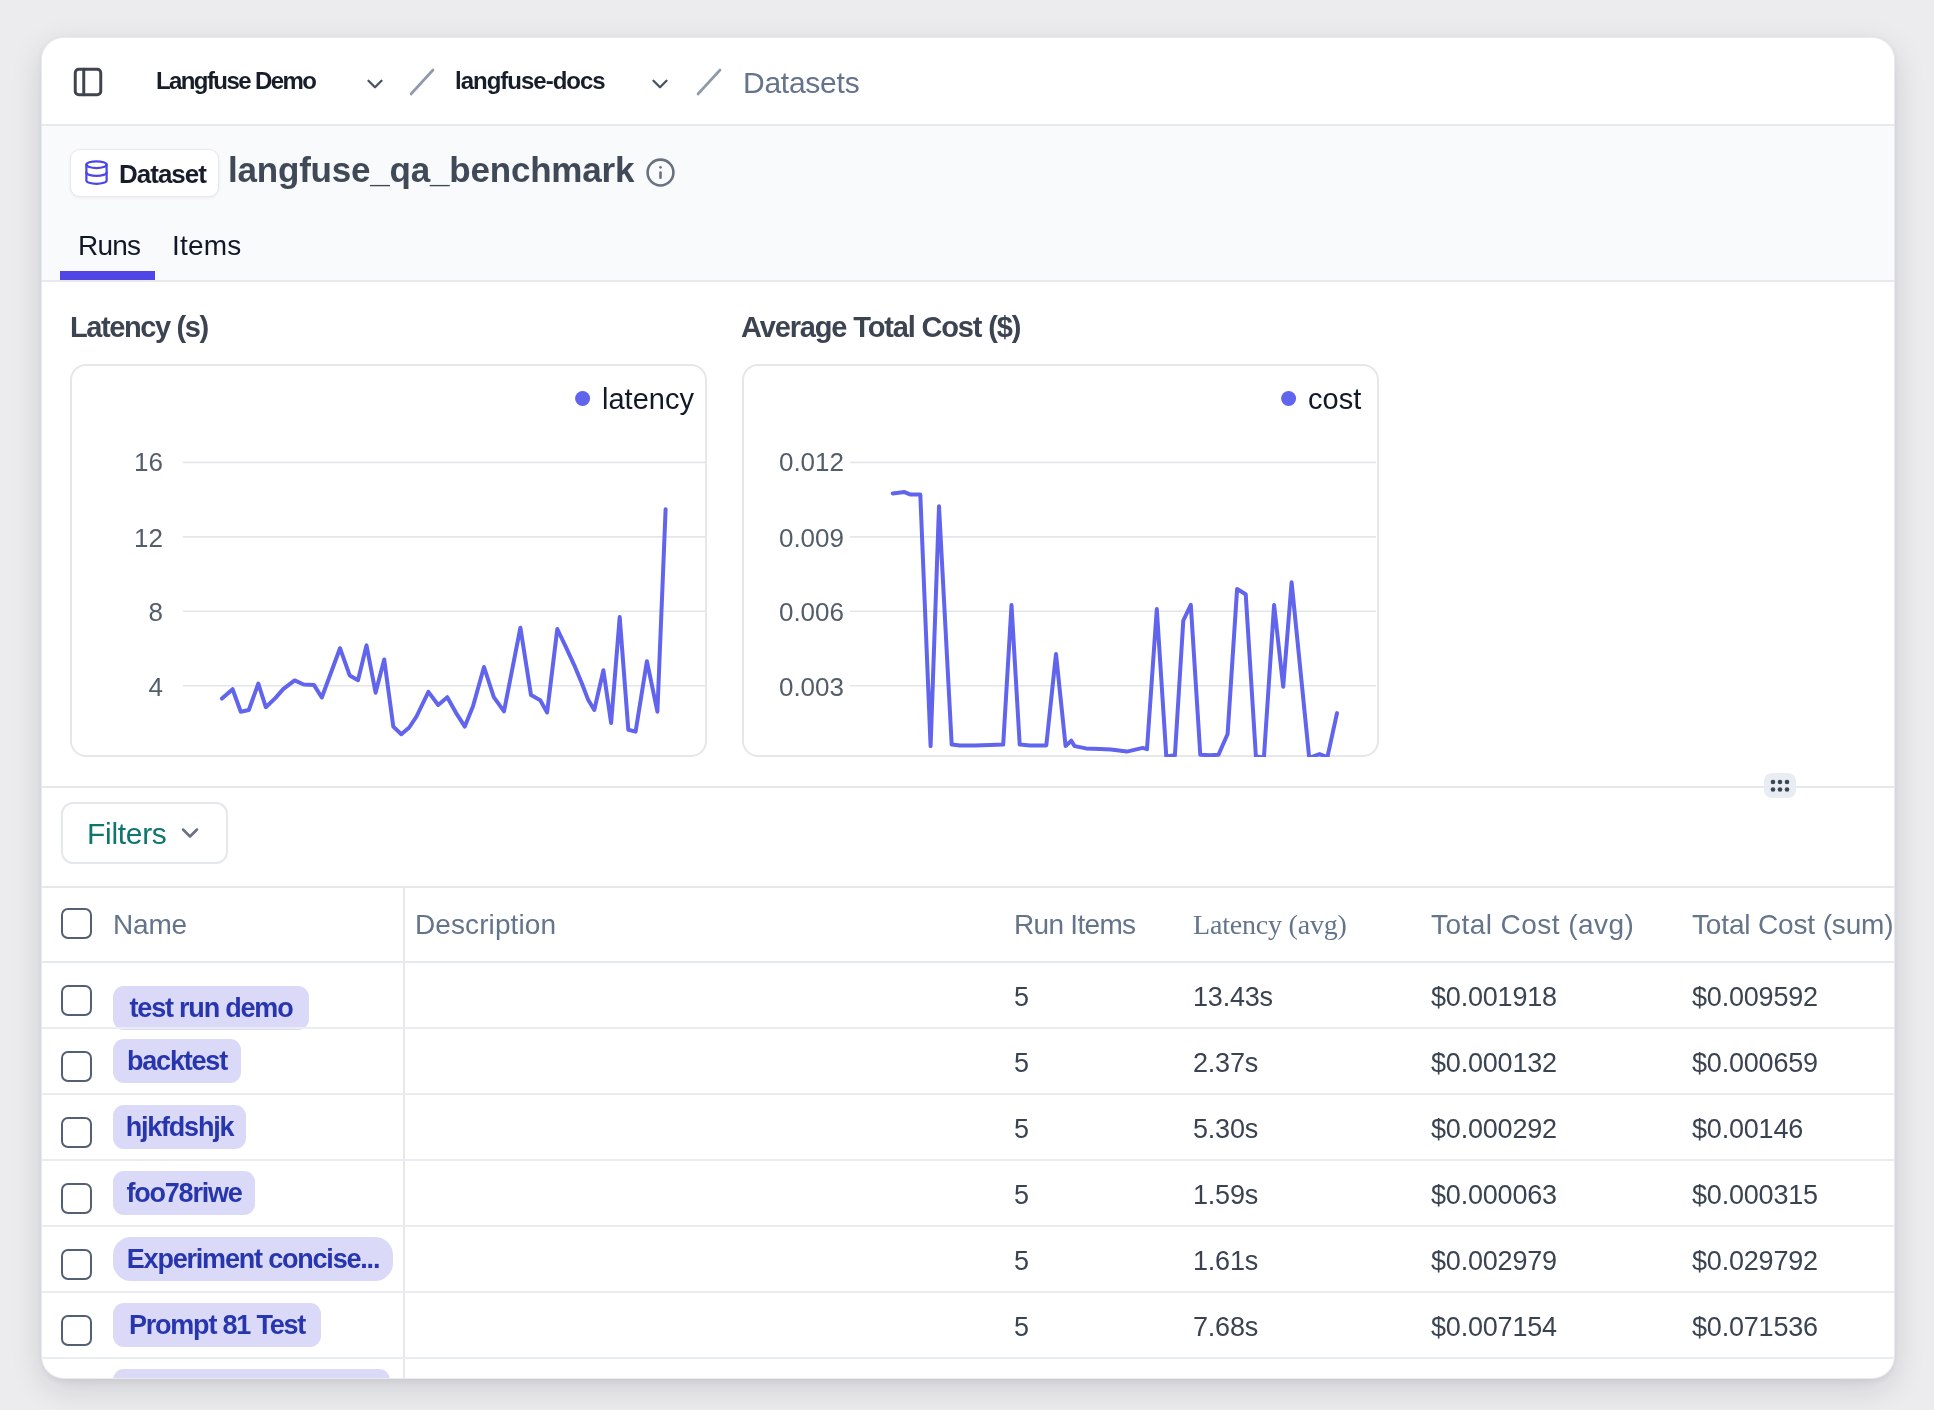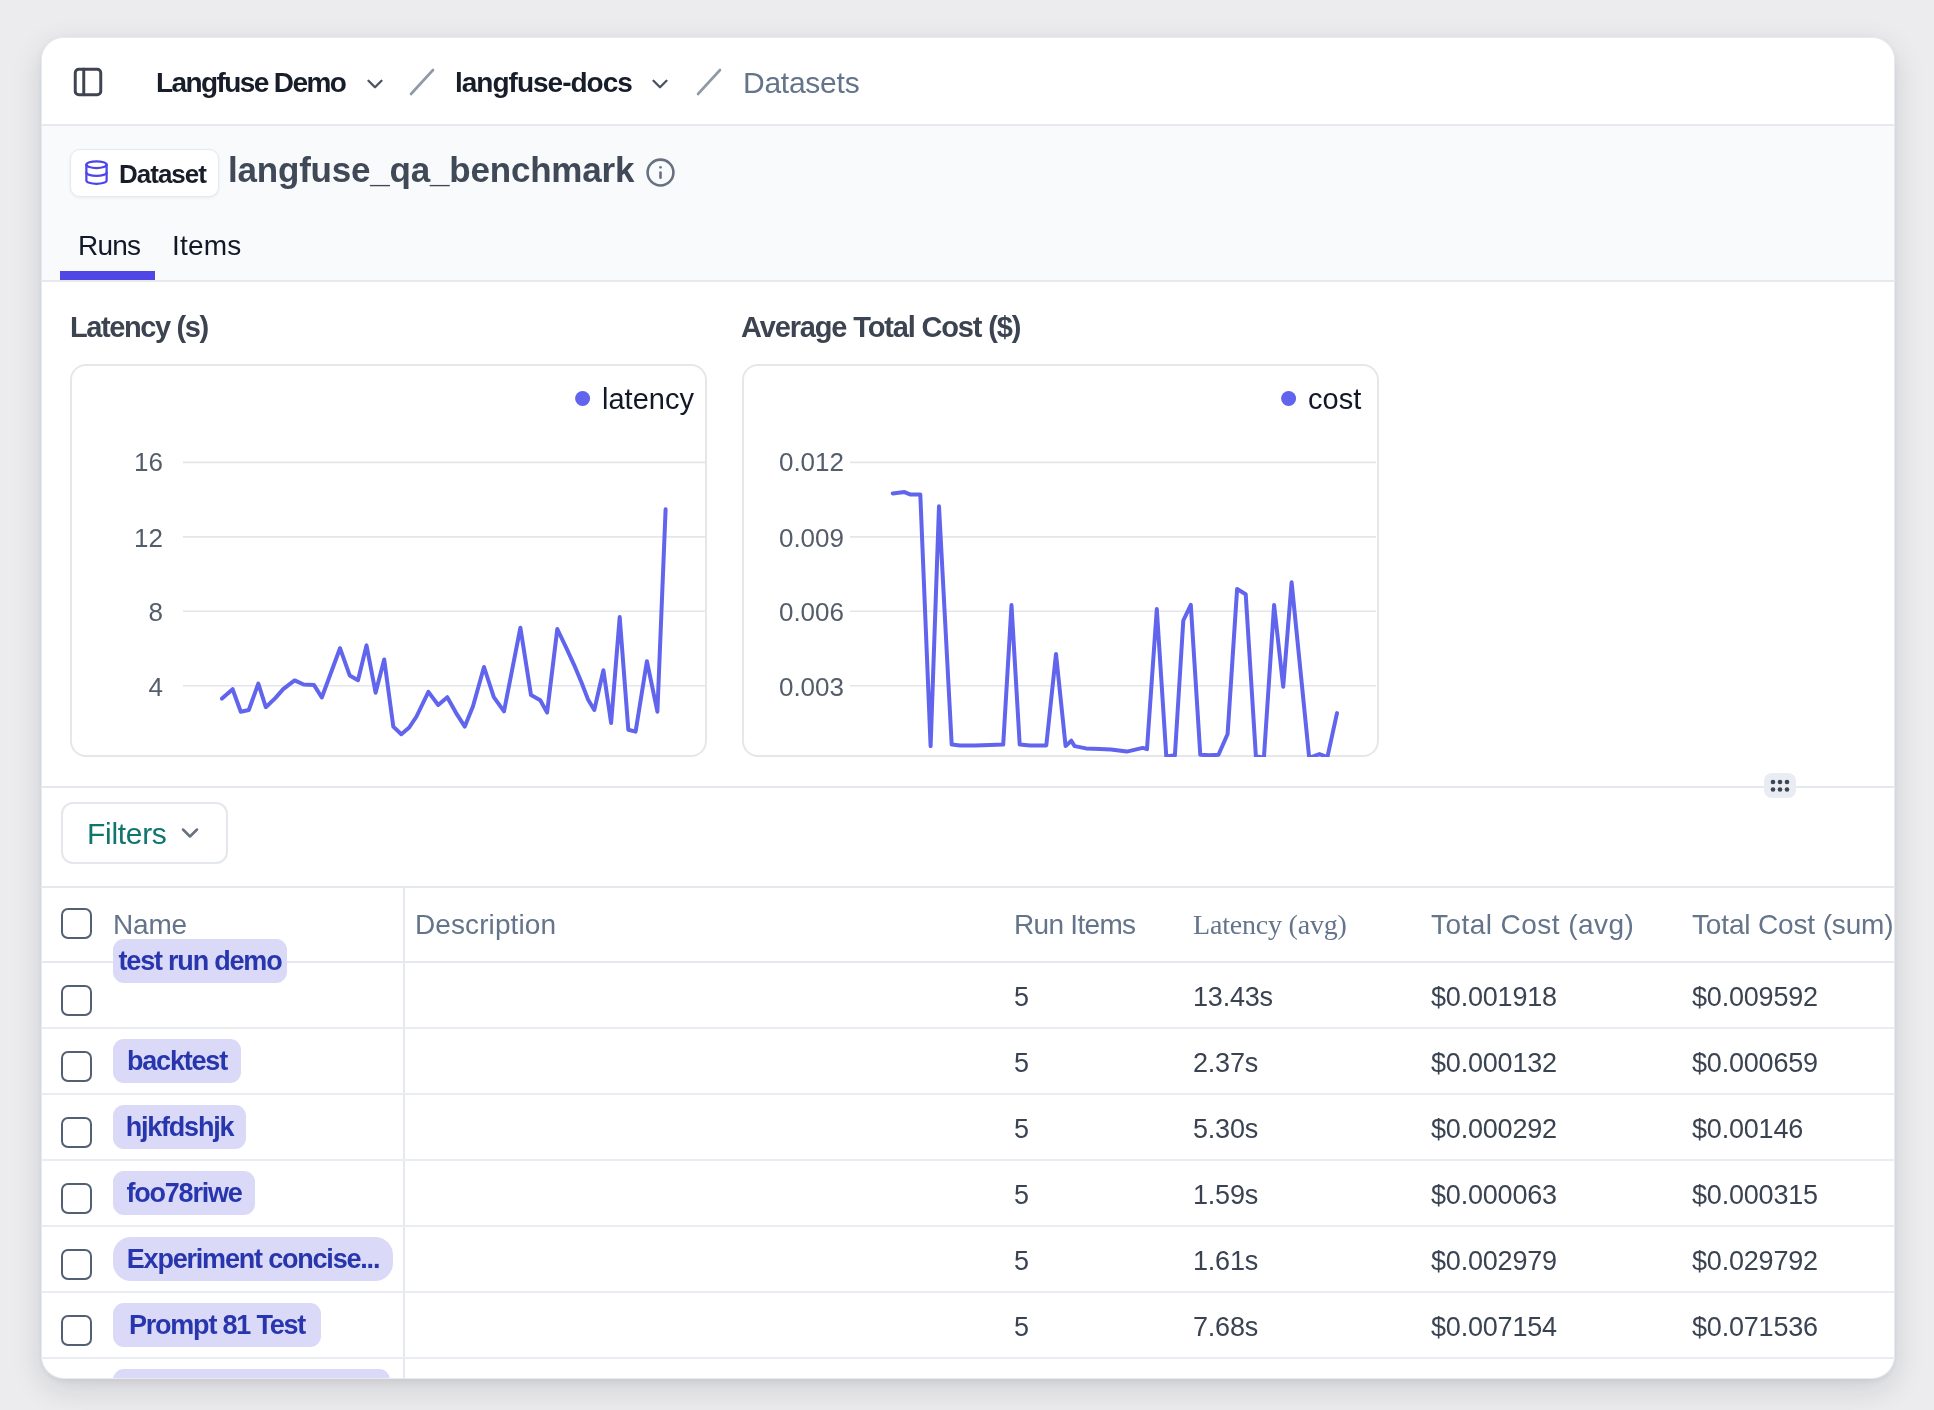--- a/index.html
+++ b/index.html
@@ -1,21 +1,21 @@
 <!DOCTYPE html>
 <html><head>
 <meta charset="utf-8">
 <style>
 html,body{margin:0;padding:0;}
 body{-webkit-font-smoothing:antialiased;width:1934px;height:1410px;background:#ececee;font-family:"Liberation Sans",sans-serif;position:relative;overflow:hidden;}
 .card{transform:translateZ(0);position:absolute;left:42px;top:38px;width:1852px;height:1340px;background:#fff;border-radius:22px;box-shadow:0 0 0 1px #e7eaf0,0 10px 32px rgba(15,23,42,.14),0 2px 8px rgba(15,23,42,.08);overflow:hidden;}
 .abs{position:absolute;}
 
 .topbar{position:absolute;left:0;top:0;width:100%;height:86px;background:#fff;border-bottom:2px solid #e7e9ed;}
-.crumb-dark{font-size:28px;font-weight:700;color:#171d29;letter-spacing:-1.1px;}
+.crumb-dark{font-size:24px;font-weight:700;color:#171d29;letter-spacing:-1.1px;}
 .crumb-gray{font-size:30px;font-weight:400;color:#64748b;letter-spacing:-.25px;}
 
 .headsec{position:absolute;left:0;top:88px;width:100%;height:154px;background:#f9fafb;border-bottom:2px solid #e7e9ed;}
 .badge-dataset{position:absolute;left:28px;top:111px;width:147px;height:46px;background:#fff;border:1px solid #e7e9ed;border-radius:10px;box-shadow:0 1px 3px rgba(15,23,42,.07);}
 .title{position:absolute;left:186px;top:112px;font-size:35px;font-weight:700;color:#404957;letter-spacing:-.2px;}
 .tab{position:absolute;top:192px;font-size:28px;font-weight:500;color:#111827;letter-spacing:-.3px;}
 .tabline{position:absolute;left:18px;top:233px;width:95px;height:9px;background:#4f46e5;}
 
 .ctitle{position:absolute;font-size:29px;font-weight:700;color:#3c4452;letter-spacing:-.3px;top:273px;}
 
@@ -133,21 +133,21 @@
   <div class="abs" style="left:361px;top:850px;width:2px;height:490px;background:#e5e8ec;"></div>
   <div class="cbox" style="top:870px;"></div>
   <div class="th" style="left:71px;top:871px;">Name</div>
   <div class="th" style="left:373px;top:871px;letter-spacing:.1px;">Description</div>
   <div class="th" style="left:972px;top:871px;letter-spacing:-.7px;">Run Items</div>
   <div class="th" style="left:1151px;top:871px;font-family:Liberation Serif, serif;">Latency (avg)</div>
   <div class="th" style="left:1389px;top:871px;letter-spacing:.45px;">Total Cost (avg)</div>
   <div class="th" style="left:1650px;top:871px;letter-spacing:-.15px;">Total Cost (sum)</div>
 
   <div class="cbox" style="top:947px;"></div>
-  <div class="nbadge" style="top:901px;width:174px;">test run demo</div>
+  <div class="nbadge" style="top:948px;width:196px;">test run demo</div>
   <div class="td" style="left:972px;top:944px;">5</div>
   <div class="td" style="left:1151px;top:944px;">13.43s</div>
   <div class="td" style="left:1389px;top:944px;">$0.001918</div>
   <div class="td" style="left:1650px;top:944px;">$0.009592</div>
   <div class="rowline" style="top:989px;"></div>
   <div class="cbox" style="top:1013px;"></div>
   <div class="nbadge" style="top:1001px;width:128px;">backtest</div>
   <div class="td" style="left:972px;top:1010px;">5</div>
   <div class="td" style="left:1151px;top:1010px;">2.37s</div>
   <div class="td" style="left:1389px;top:1010px;">$0.000132</div>

